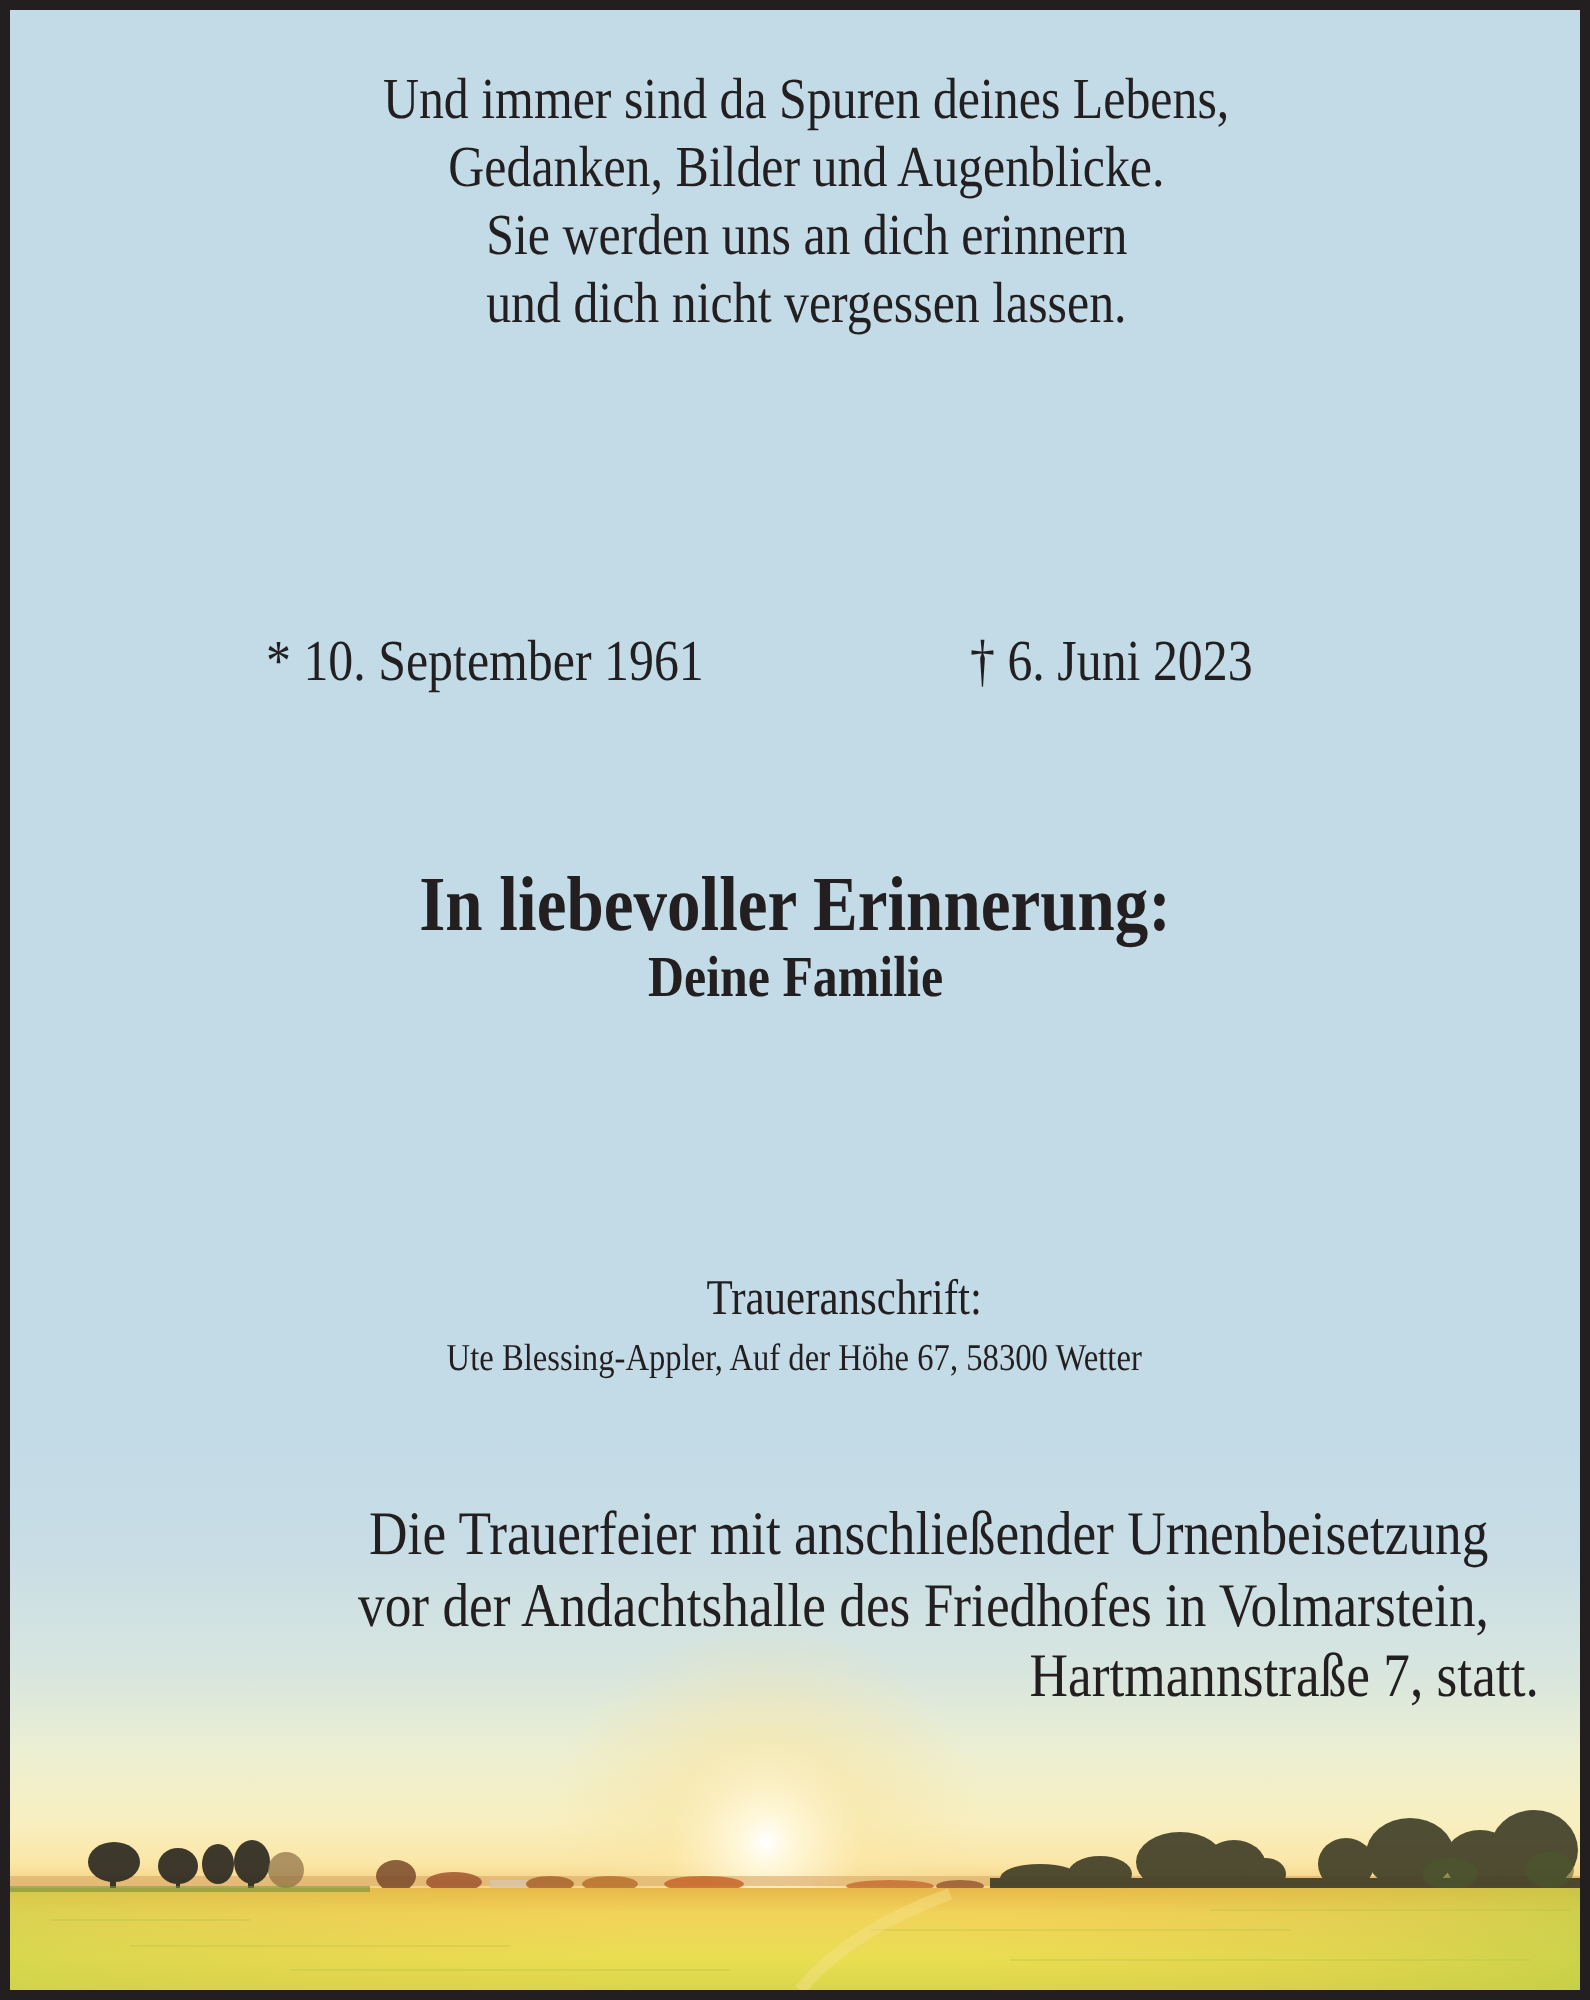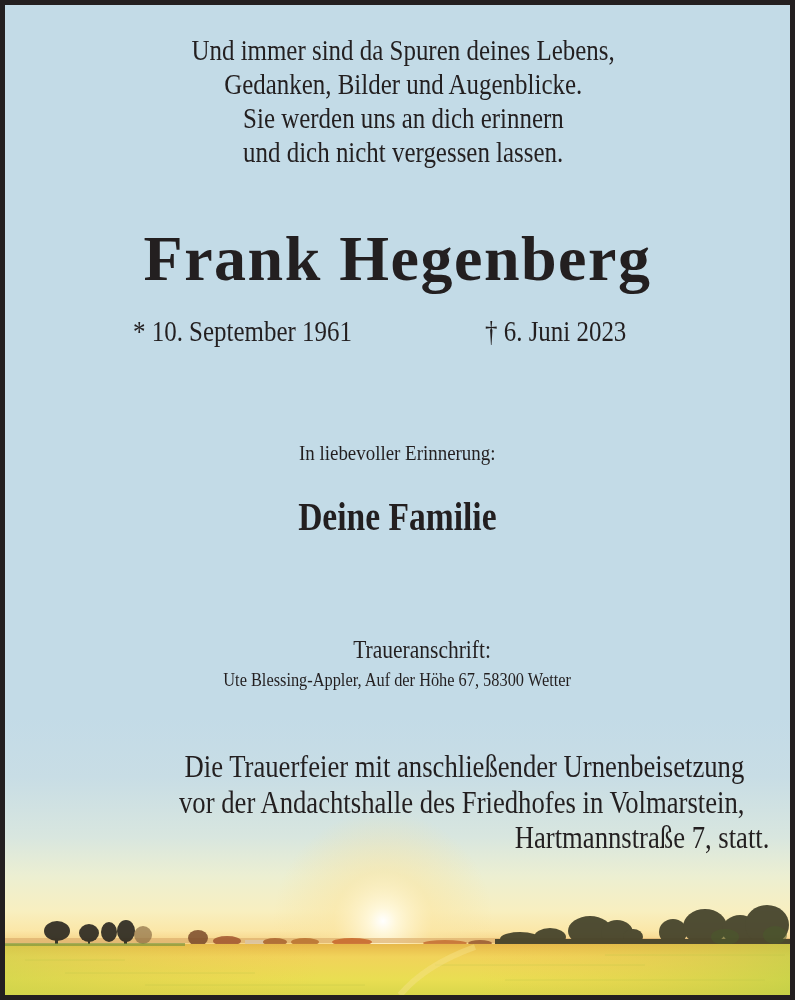--- a/index.html
+++ b/index.html
@@ -29,22 +29,22 @@
   .poem { top: 28px; font-size: 29px; line-height: 34px; }
   .poem div { height: 34px; padding-left: 12px; }
 
   .name { top: 216px; font-size: 64px; font-weight: bold; line-height: 76px; letter-spacing: 1.5px; }
 
   .dates { top: 306px; font-size: 29px; line-height: 40px; }
   .date-birth { position: absolute; left: 128px; top: 0; }
   .date-death { position: absolute; left: 480px; top: 0; }
   .dates .cond { transform-origin: left center; }
 
-  .remember { top: 428px; font-size: 22px; line-height: 40px; }
-  .family { top: 492px; font-size: 39px; font-weight: bold; line-height: 40px; }
+  .remember { top: 428px; font-size: 39px; line-height: 40px; font-weight: bold; }
+  .family { top: 464px; font-size: 29px; font-weight: bold; line-height: 40px; }
 
   .addr-label { top: 630px; font-size: 25px; line-height: 30px; margin-left: 25px; }
   .addr { top: 660px; font-size: 19px; line-height: 30px; }
 
   .service { top: 744px; font-size: 31px; line-height: 35.5px; }
   .service div { height: 35.5px; text-align: right; }
 </style>
 </head>
 <body>
 
@@ -132,23 +132,20 @@
       <path d="M395 990 Q420 960 470 942" stroke="#f7e38a" stroke-width="6" fill="none" opacity="0.45"></path>
     </svg>
 
     <div class="txt poem">
       <div><span class="cond">Und immer sind da Spuren deines Lebens,</span></div>
       <div><span class="cond">Gedanken, Bilder und Augenblicke.</span></div>
       <div><span class="cond">Sie werden uns an dich erinnern</span></div>
       <div><span class="cond">und dich nicht vergessen lassen.</span></div>
     </div>
 
-    <div class="txt name">
-      <span>Frank Hegenberg</span>
-    </div>
 
     <div class="txt dates">
       <span class="date-birth"><span class="cond">* 10. September 1961</span></span>
       <span class="date-death"><span class="cond">† 6. Juni 2023</span></span>
     </div>
 
     <div class="txt remember">
       <span class="cond">In liebevoller Erinnerung:</span>
     </div>
     <div class="txt family">

